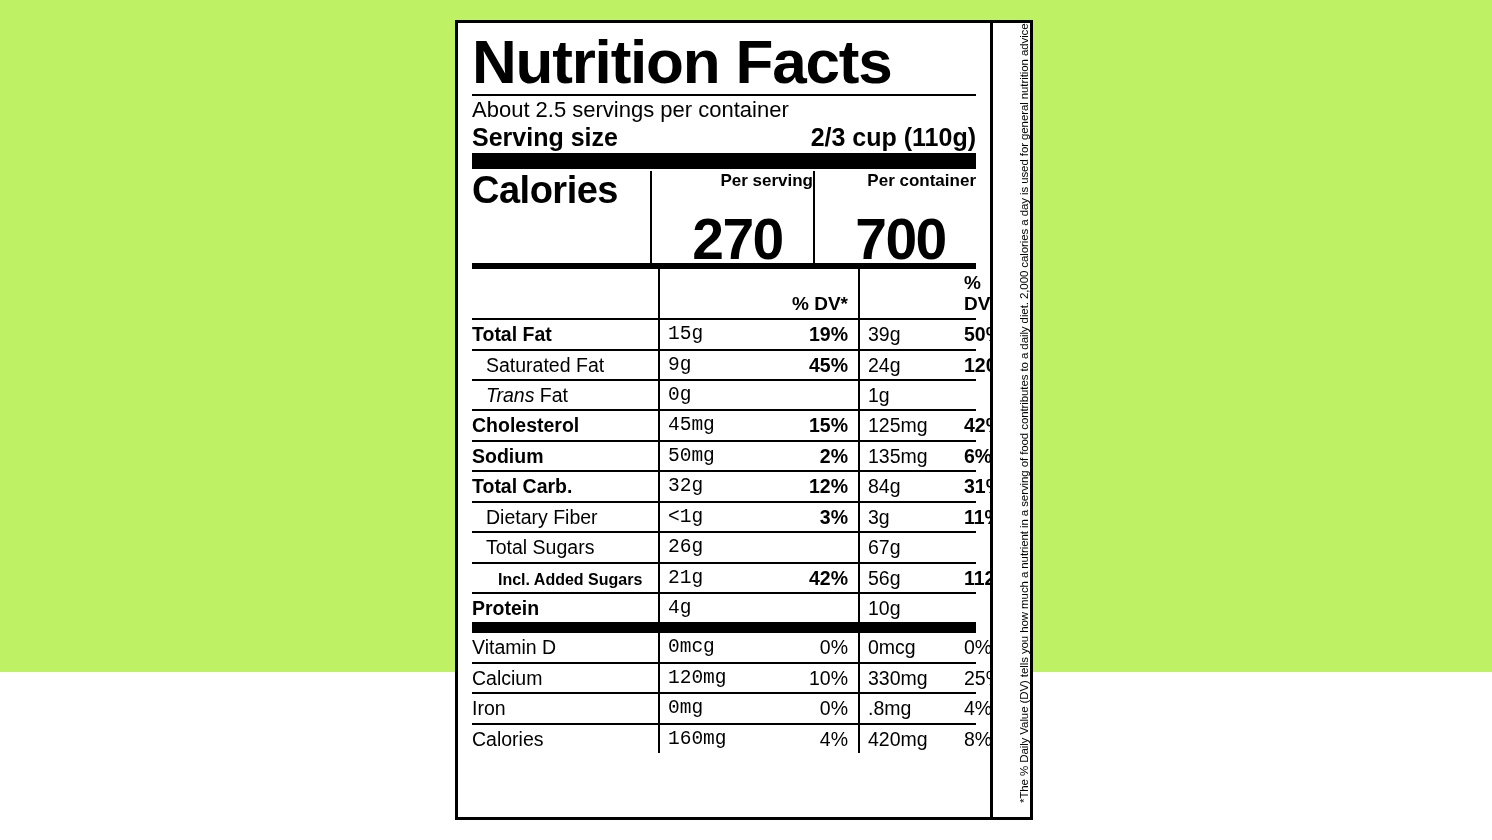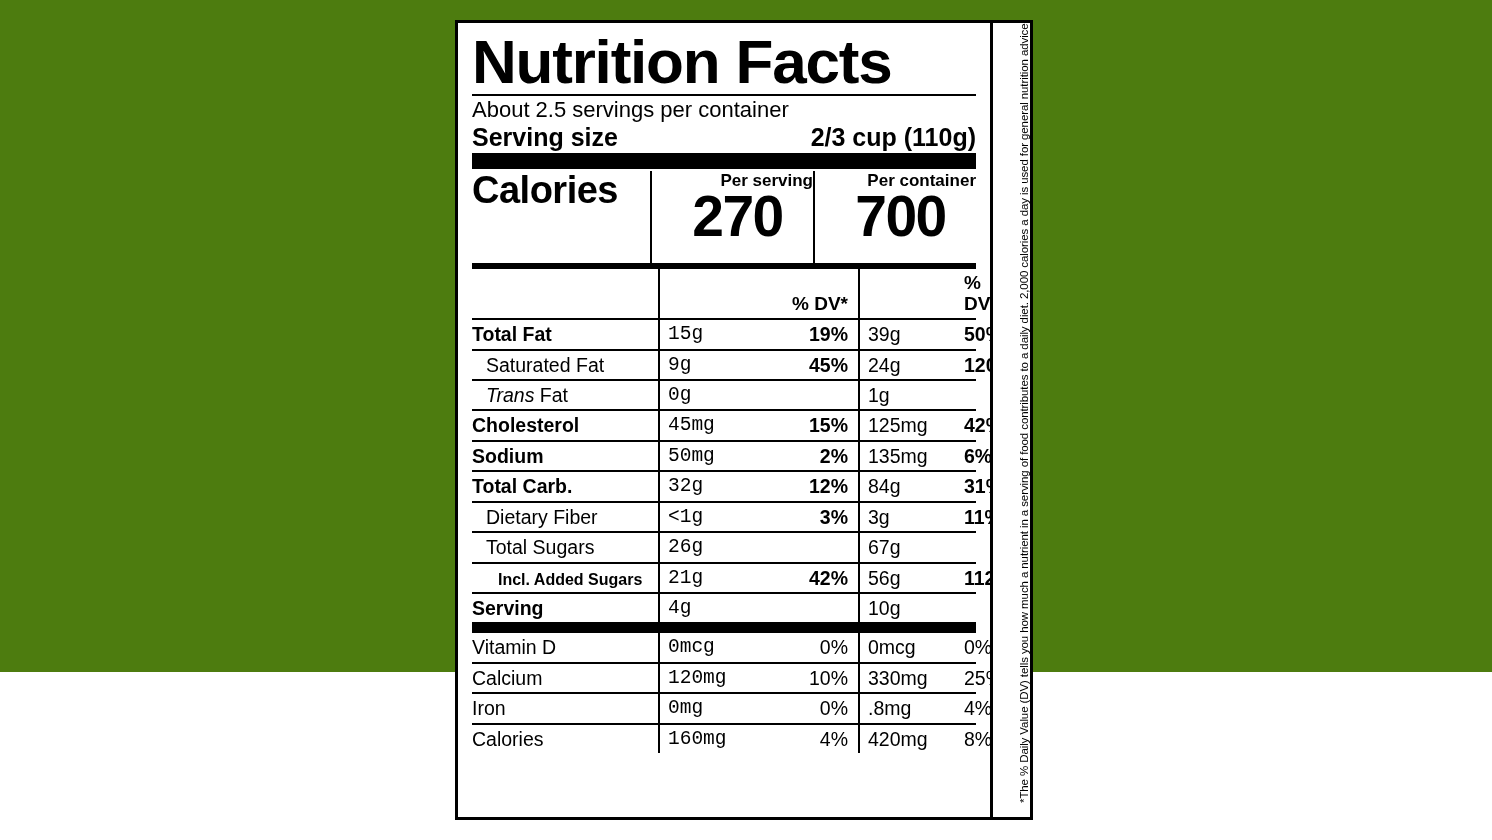--- a/index.html
+++ b/index.html
@@ -11,21 +11,21 @@
     width: 1492px;
     height: 840px;
     font-family: "Liberation Sans", sans-serif;
     color: #000000;
     overflow: hidden;
   }
   .page {
     position: relative;
     width: 1492px;
     height: 672px;
-    background: #4d7c0f;
+    background: #bef264;
   }
 
   
   .label-wrap {
     position: absolute;
     left: 455px;
     top: 20px;
     width: 578px;
     height: 800px;
     border: 3px solid #000;
@@ -120,20 +120,21 @@
     text-align: right;
     line-height: 1.1;
     padding-top: 1px;
   }
   .cal-num {
     font-size: 57px;
     font-weight: 700;
     letter-spacing: -1.5px;
     line-height: 0.92;
     text-align: center;
+    margin-top: 23px;
   }
 
   
   table.nutr {
     width: 100%;
     border-collapse: collapse;
     table-layout: fixed;
     font-size: 19.5px;
   }
   table.nutr td {
@@ -270,21 +271,21 @@
 
           <tr class="rowline">
             <td class="c-name ind2 small">Incl. Added Sugars</td>
             <td class="c-amt1">21g</td>
             <td class="c-dv1">42%</td>
             <td class="c-amt2">56g</td>
             <td class="c-dv2">112%</td>
           </tr>
 
           <tr class="rowline-thick">
-            <td class="c-name bold">Serving</td>
+            <td class="c-name bold">Protein</td>
             <td class="c-amt1">4g</td>
             <td class="c-dv1"></td>
             <td class="c-amt2">10g</td>
             <td class="c-dv2"></td>
           </tr>
 
           <tr class="rowline lower-row">
             <td class="c-name">Vitamin D</td>
             <td class="c-amt1">0mcg</td>
             <td class="c-dv1">0%</td>

